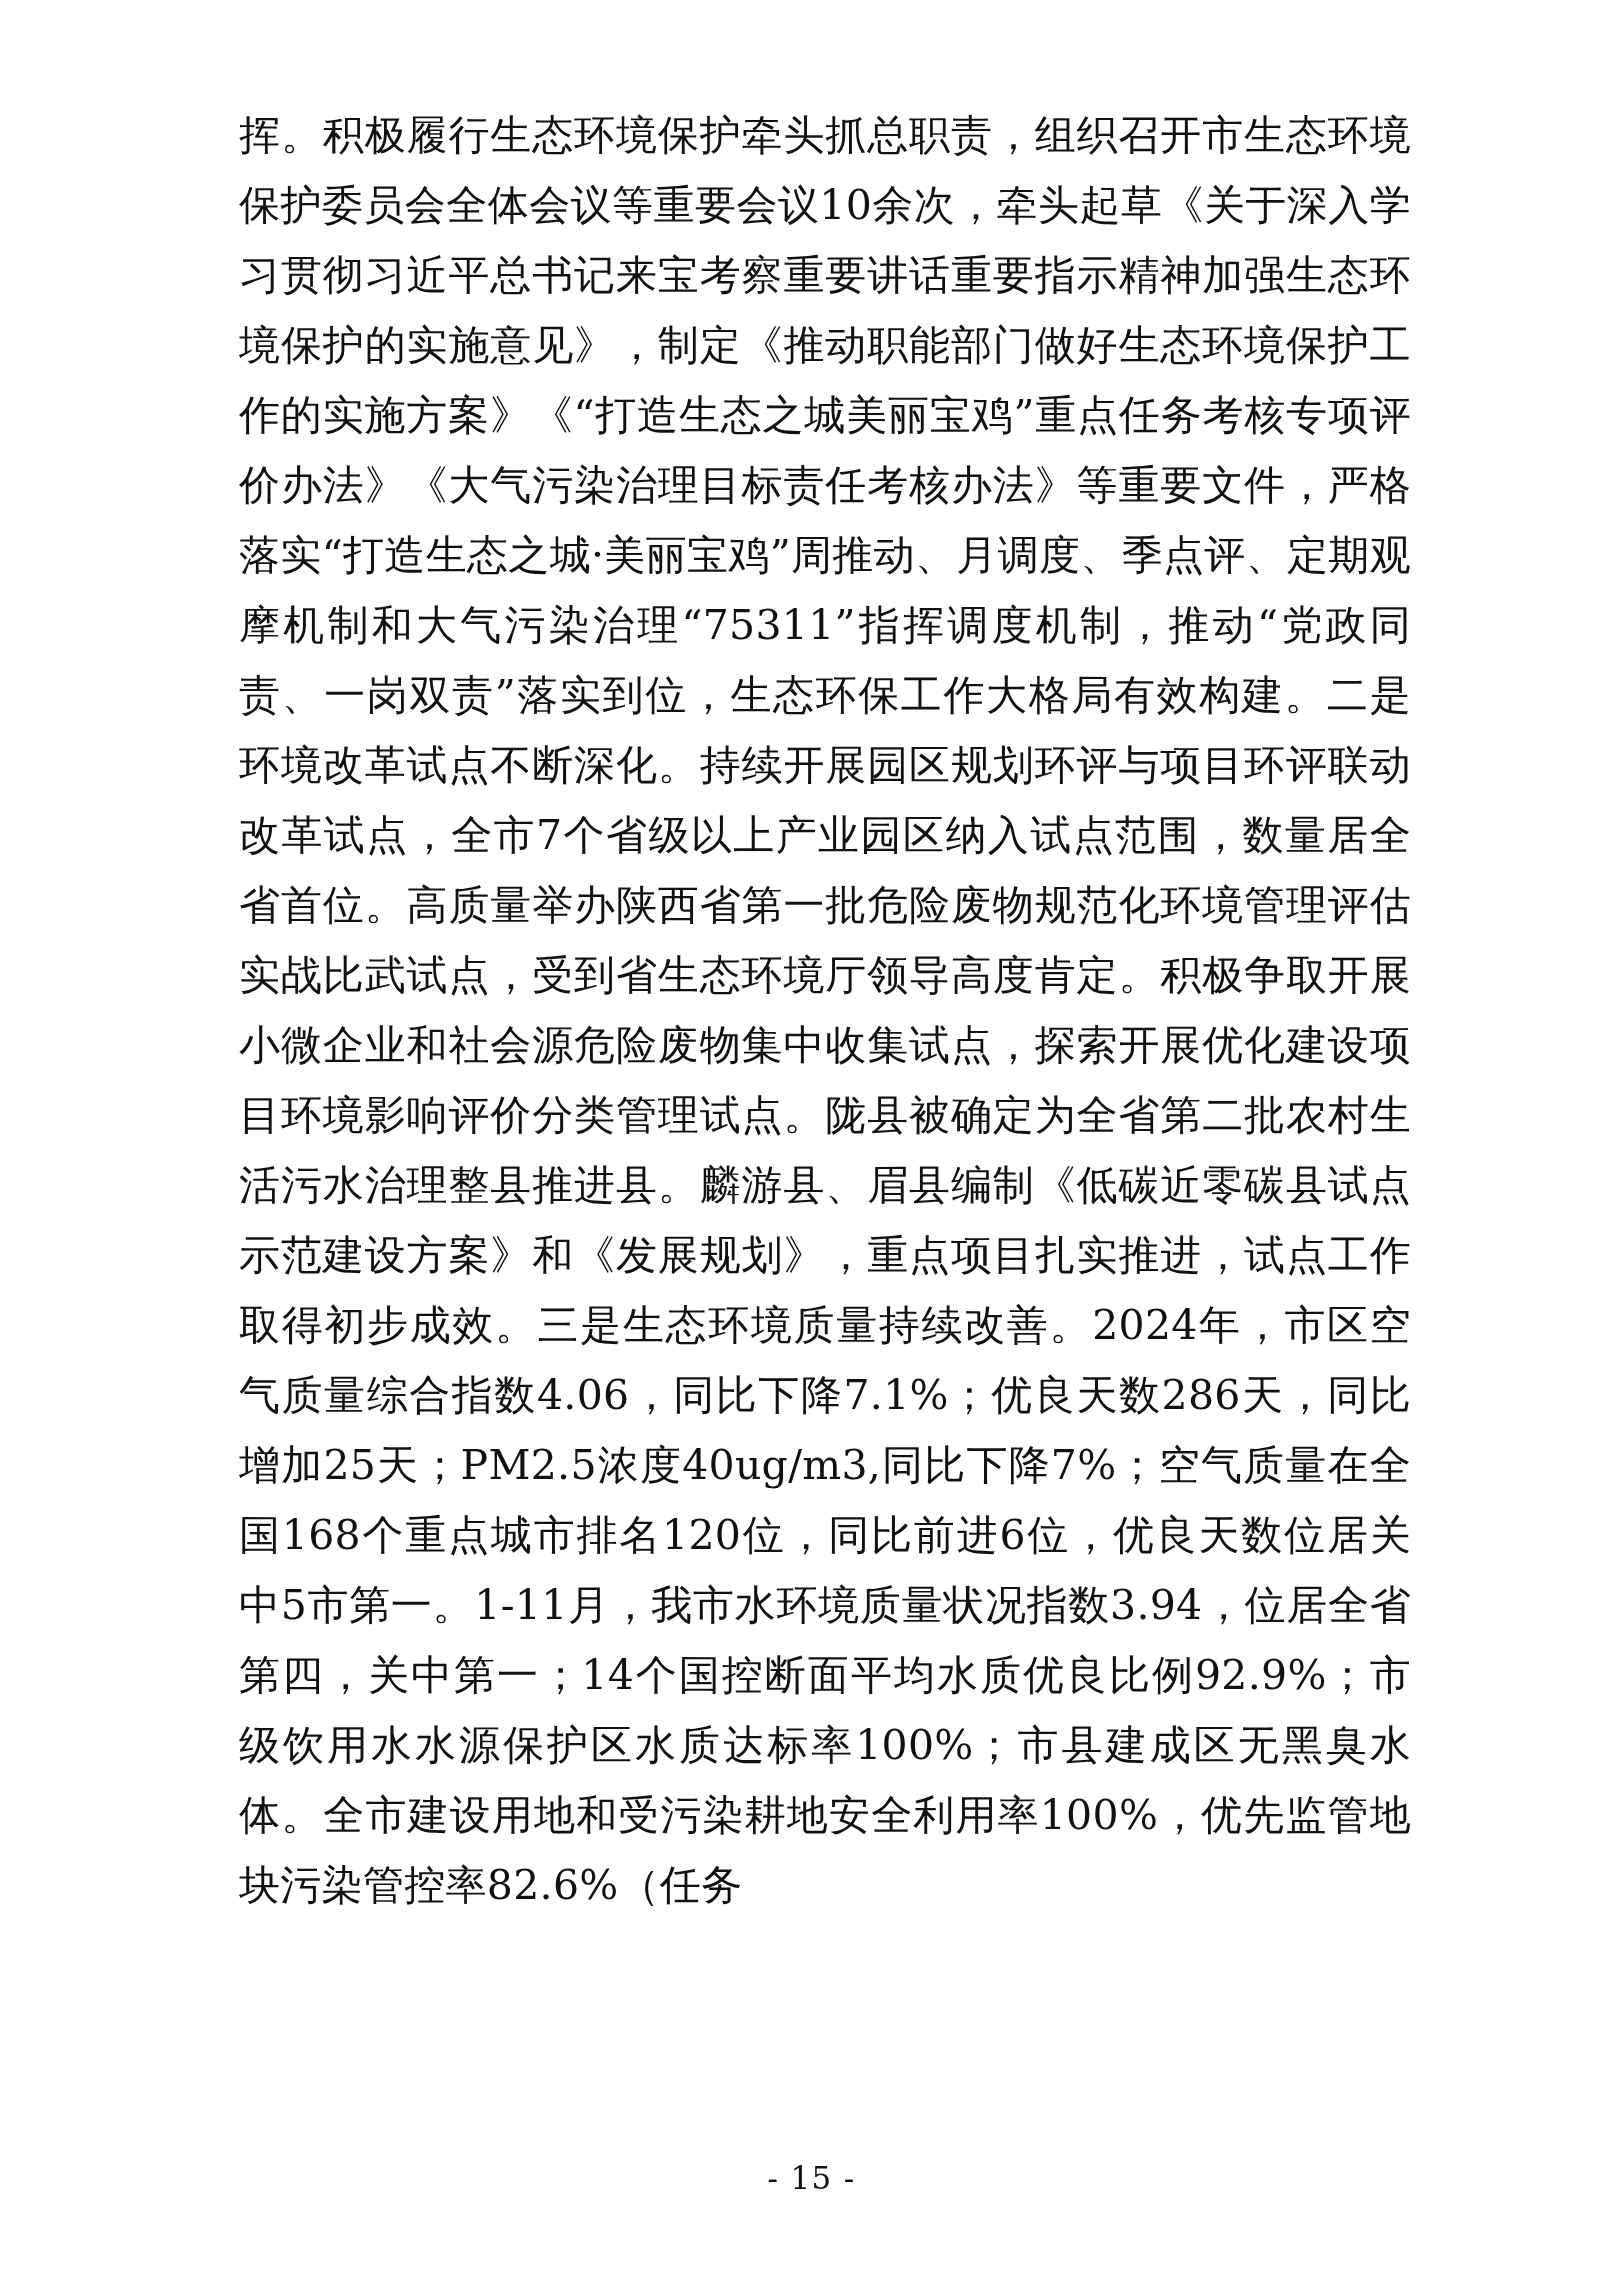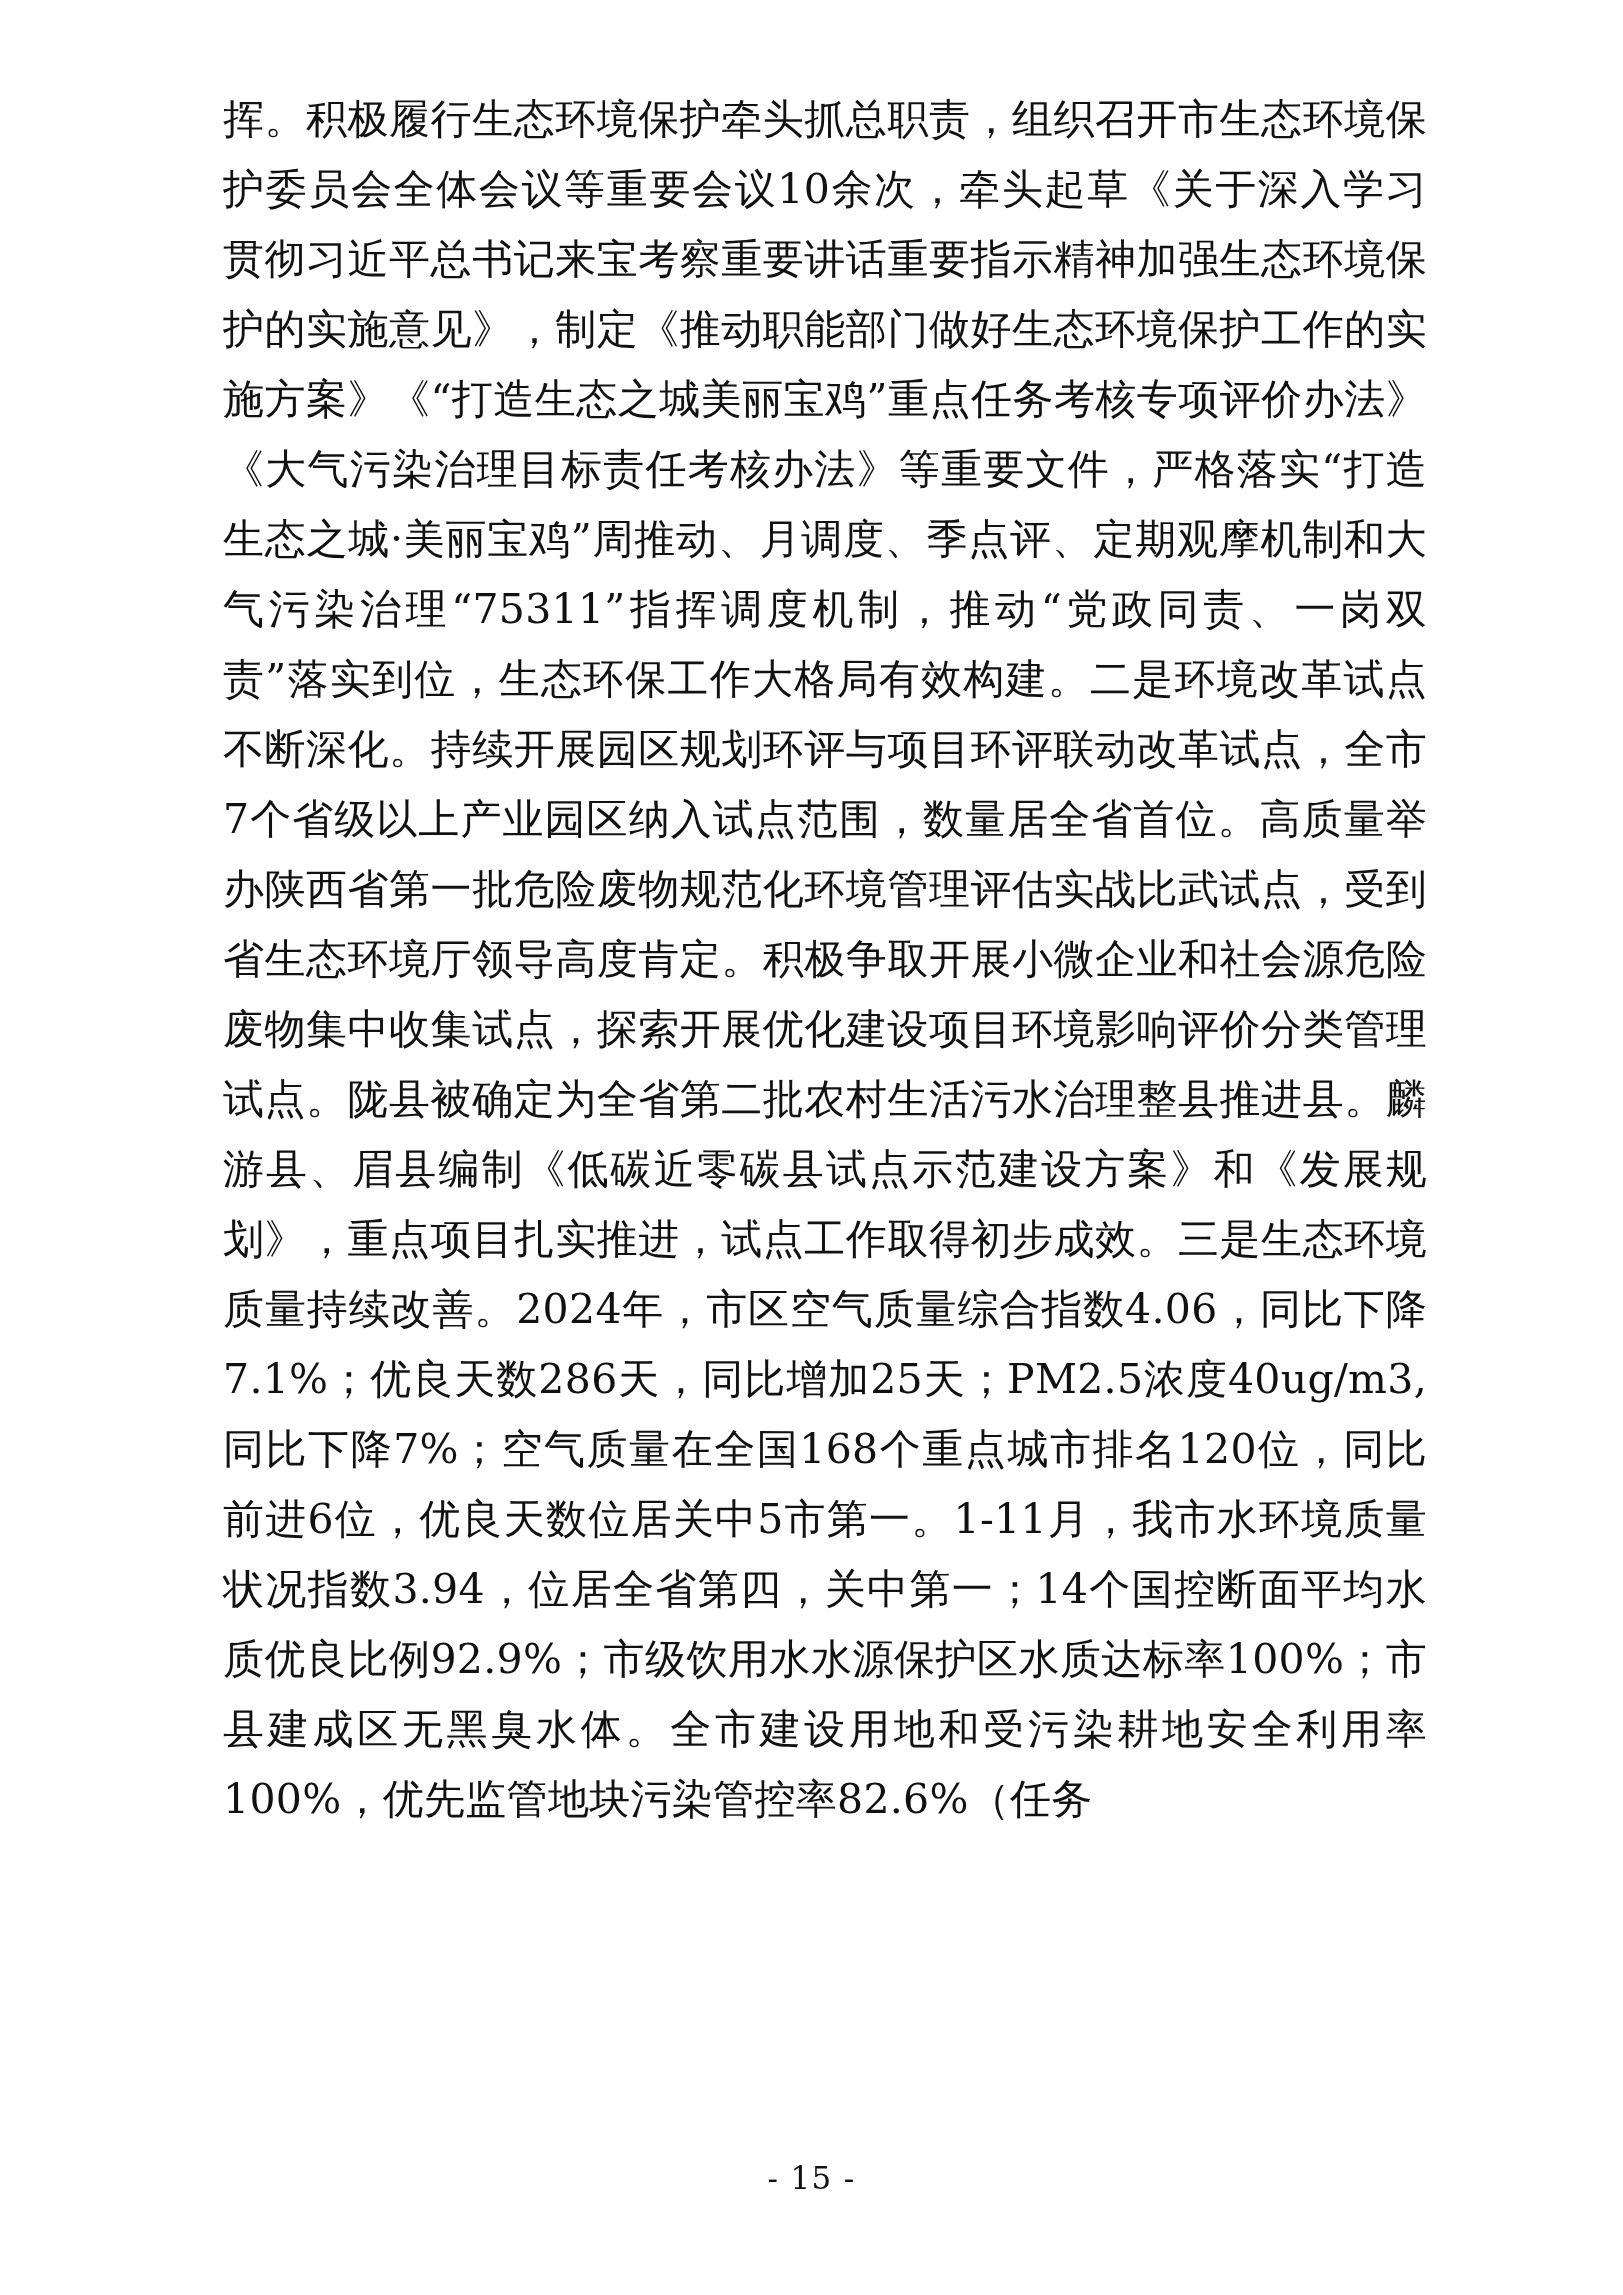--- a/index.html
+++ b/index.html
@@ -31,21 +31,21 @@
     width: 1204px;
     font-size: 41px;
     line-height: 70px;
     text-align: justify;
     text-justify: inter-ideograph;
     letter-spacing: 0.3px;
     color: #111111;
     font-weight: 400;
   }
   .body-text p {
-    margin: 0;
+    margin: 16px;
     text-indent: 0;
   }
   .page-number {
     position: absolute;
     left: 0;
     top: 2160px;
     width: 1623px;
     text-align: center;
     font-size: 31px;
     font-family: "DejaVu Serif", "Liberation Serif", serif;

